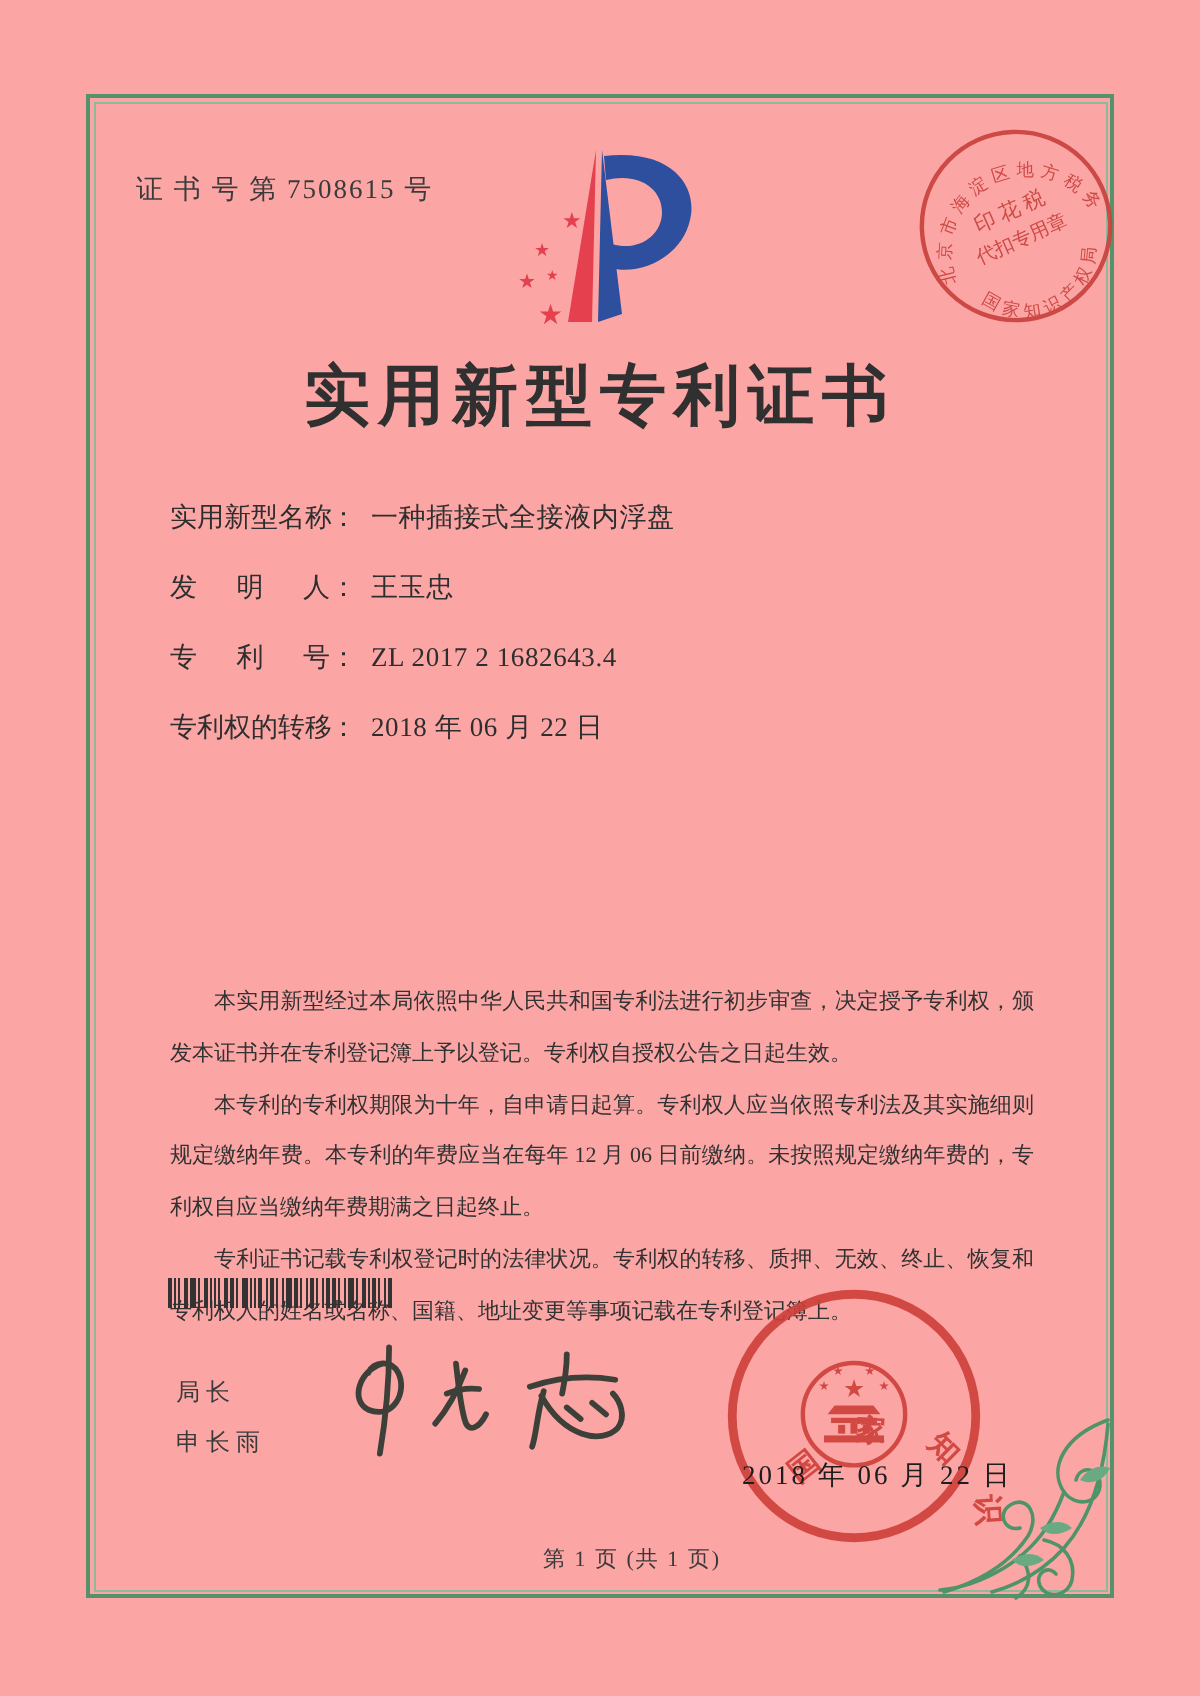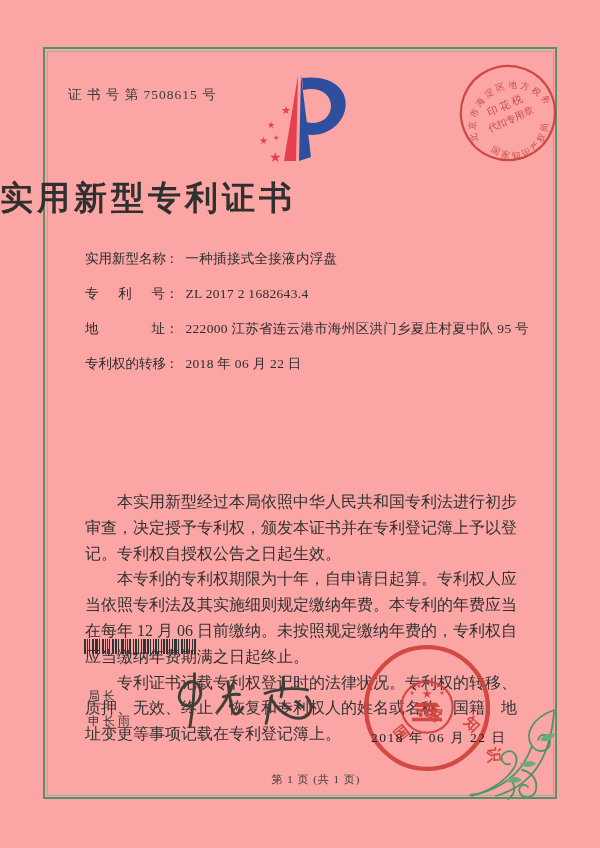--- a/index.html
+++ b/index.html
@@ -12,33 +12,33 @@
     position:absolute; left:43px; top:47px; width:510px; height:748px;
     border:2px solid #55916a;
   }
   .frame-inner{ position:absolute; inset:1.5px; border:1px solid #8cba9d; }
   .cert-no{
     position:absolute; left:68px; top:86px; font-size:13.5px; letter-spacing:1px; color:#3a3a3a;
   }
   .logo{ position:absolute; left:243px; top:70px; }
   .top-stamp{ position:absolute; left:448px; top:53px; opacity:.92; }
   .title{
-    position:absolute; left:0; top:176px; width:100%; text-align:left;
+    position:absolute; left:0; top:176px; width:100%; text-align:center;
     font-size:33px; font-weight:bold; letter-spacing:4px; color:#303030;
   }
   .fields{ position:absolute; left:85px; top:250px; width:440px; font-size:13.5px; }
   .field-row{ margin-bottom:21px; height:14px; position:relative; white-space:nowrap; }
   .flabel{ display:inline-block; width:80px; text-align:justify; text-align-last:justify; vertical-align:top;}
   .fcolon{ display:inline-block; }
   .fvalue{ margin-left:7px; letter-spacing:.3px; }
   .field-right{ position:absolute; left:260px; top:0; white-space:nowrap; }
   .field-right .flabel{ width:76px; }
   .body-text{
     position:absolute; left:85px; top:489px; width:432px;
-    font-size:16px; line-height:25.8px; text-align:justify; color:#323232;
+    font-size:11px; line-height:25.8px; text-align:justify; color:#323232;
   }
   .body-text p{ margin:0; text-indent:2em; }
   .barcode{ position:absolute; left:84px; top:639px; width:154px; height:15px; }
   .barcode span{ display:inline-block; height:100%; background:#333; vertical-align:top; }
   .director{ position:absolute; left:88px; top:684px; font-size:12px; line-height:25px; letter-spacing:3px; color:#3a3a3a;}
   .signature{ position:absolute; left:168px; top:668px; }
   .bottom-seal{ position:absolute; left:352px; top:633px; opacity:.9; }
   .seal-date{
     position:absolute; left:371px; top:729px; font-size:13.5px; color:#1d1d1d;
     letter-spacing:1.5px; z-index:3;
@@ -98,24 +98,24 @@
     </svg>
   </div>
 
   <div class="title">实用新型专利证书</div>
 
   <div class="fields">
     <div class="field-row">
       <span class="flabel">实用新型名称</span><span class="fcolon">：</span><span class="fvalue">一种插接式全接液内浮盘</span>
     </div>
     <div class="field-row">
+      <span class="flabel">发明人</span><span class="fcolon">：</span><span class="fvalue">王玉忠</span>
+    </div>
+    <div class="field-row">
       <span class="flabel">专利号</span><span class="fcolon">：</span><span class="fvalue">ZL 2017 2 1682643.4</span>
-    </div>
-    <div class="field-row">
-      <span class="flabel">地址</span><span class="fcolon">：</span><span class="fvalue">222000 江苏省连云港市海州区洪门乡夏庄村夏中队 95 号</span>
     </div>
     <div class="field-row">
       <span class="flabel">专利权的转移</span><span class="fcolon">：</span><span class="fvalue">2018 年 06 月 22 日</span>
     </div>
   </div>
 
   <div class="body-text">
     <p>本实用新型经过本局依照中华人民共和国专利法进行初步审查，决定授予专利权，颁发本证书并在专利登记簿上予以登记。专利权自授权公告之日起生效。</p>
     <p>本专利的专利权期限为十年，自申请日起算。专利权人应当依照专利法及其实施细则规定缴纳年费。本专利的年费应当在每年 12 月 06 日前缴纳。未按照规定缴纳年费的，专利权自应当缴纳年费期满之日起终止。</p>
     <p>专利证书记载专利权登记时的法律状况。专利权的转移、质押、无效、终止、恢复和专利权人的姓名或名称、国籍、地址变更等事项记载在专利登记簿上。</p>

